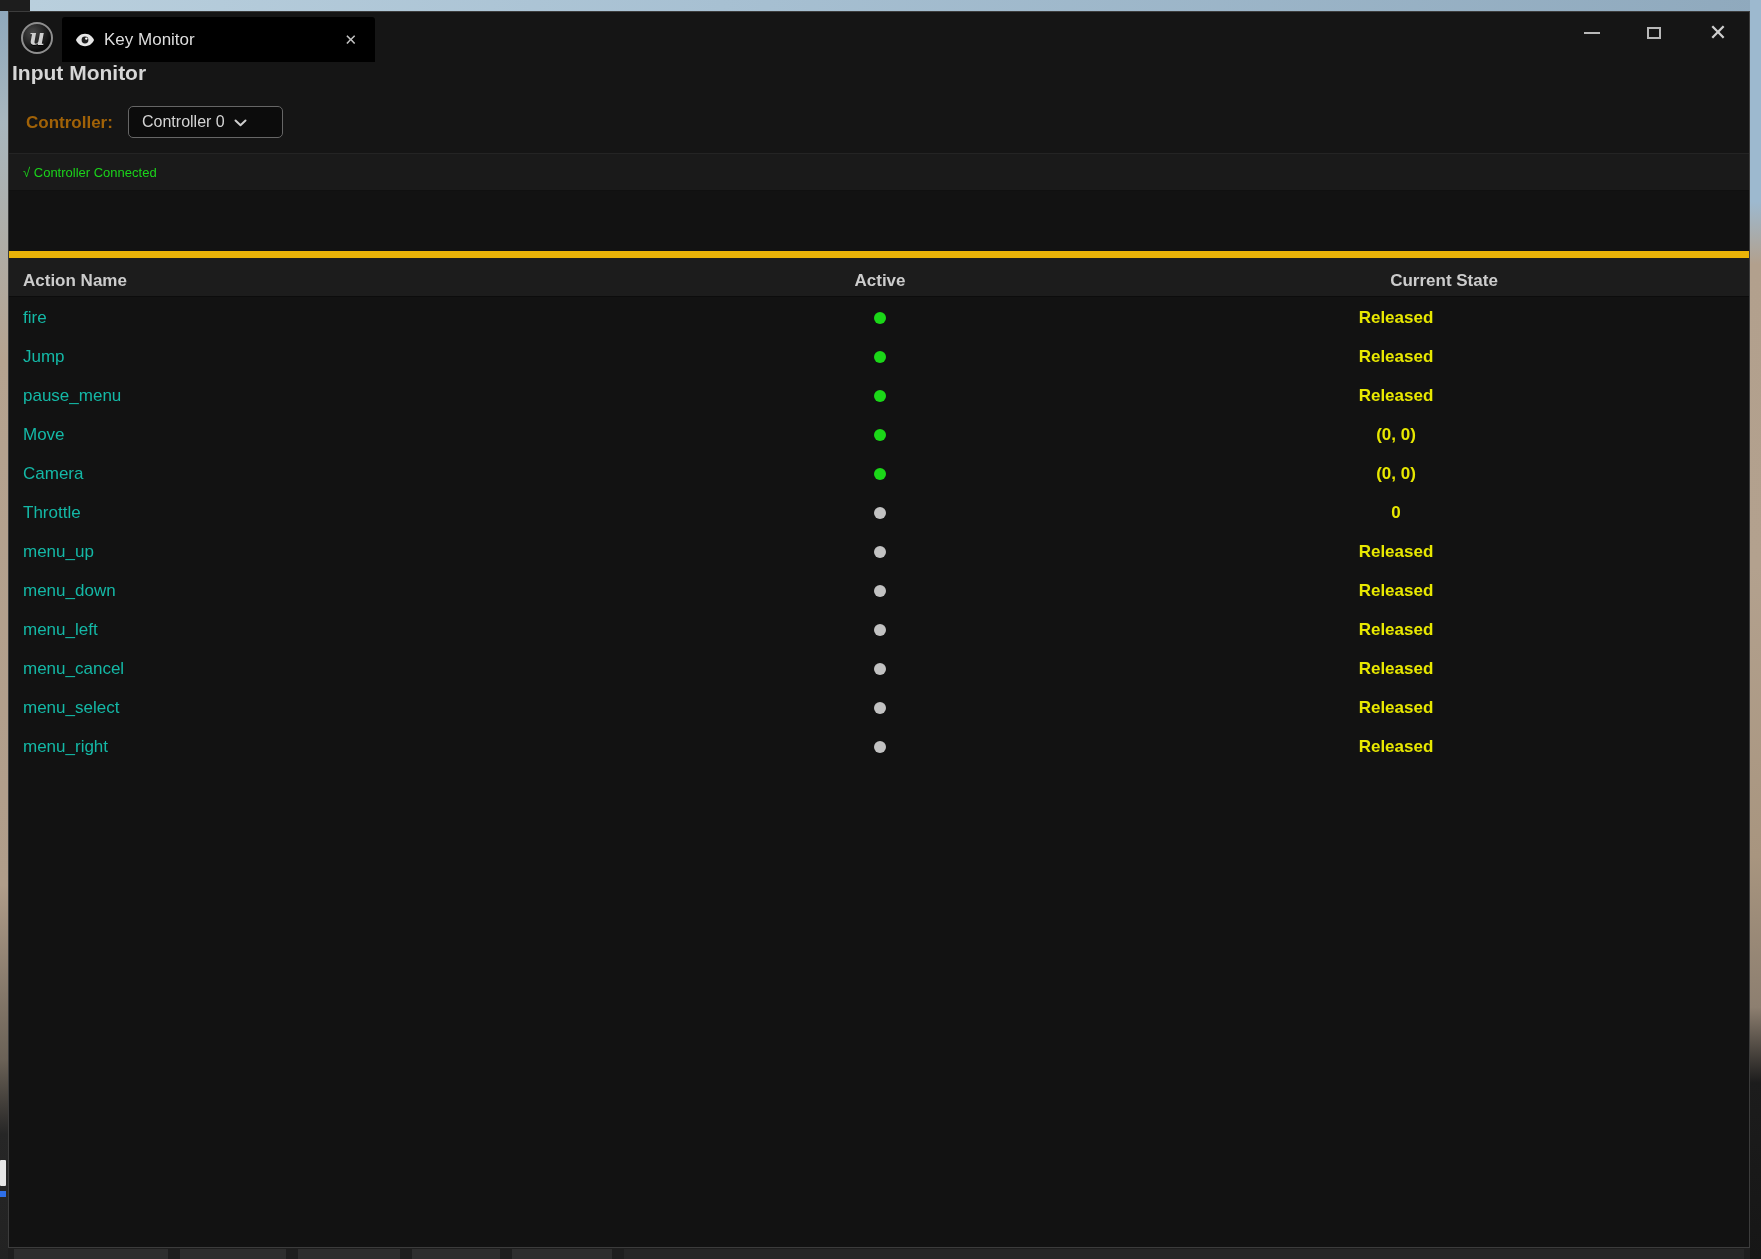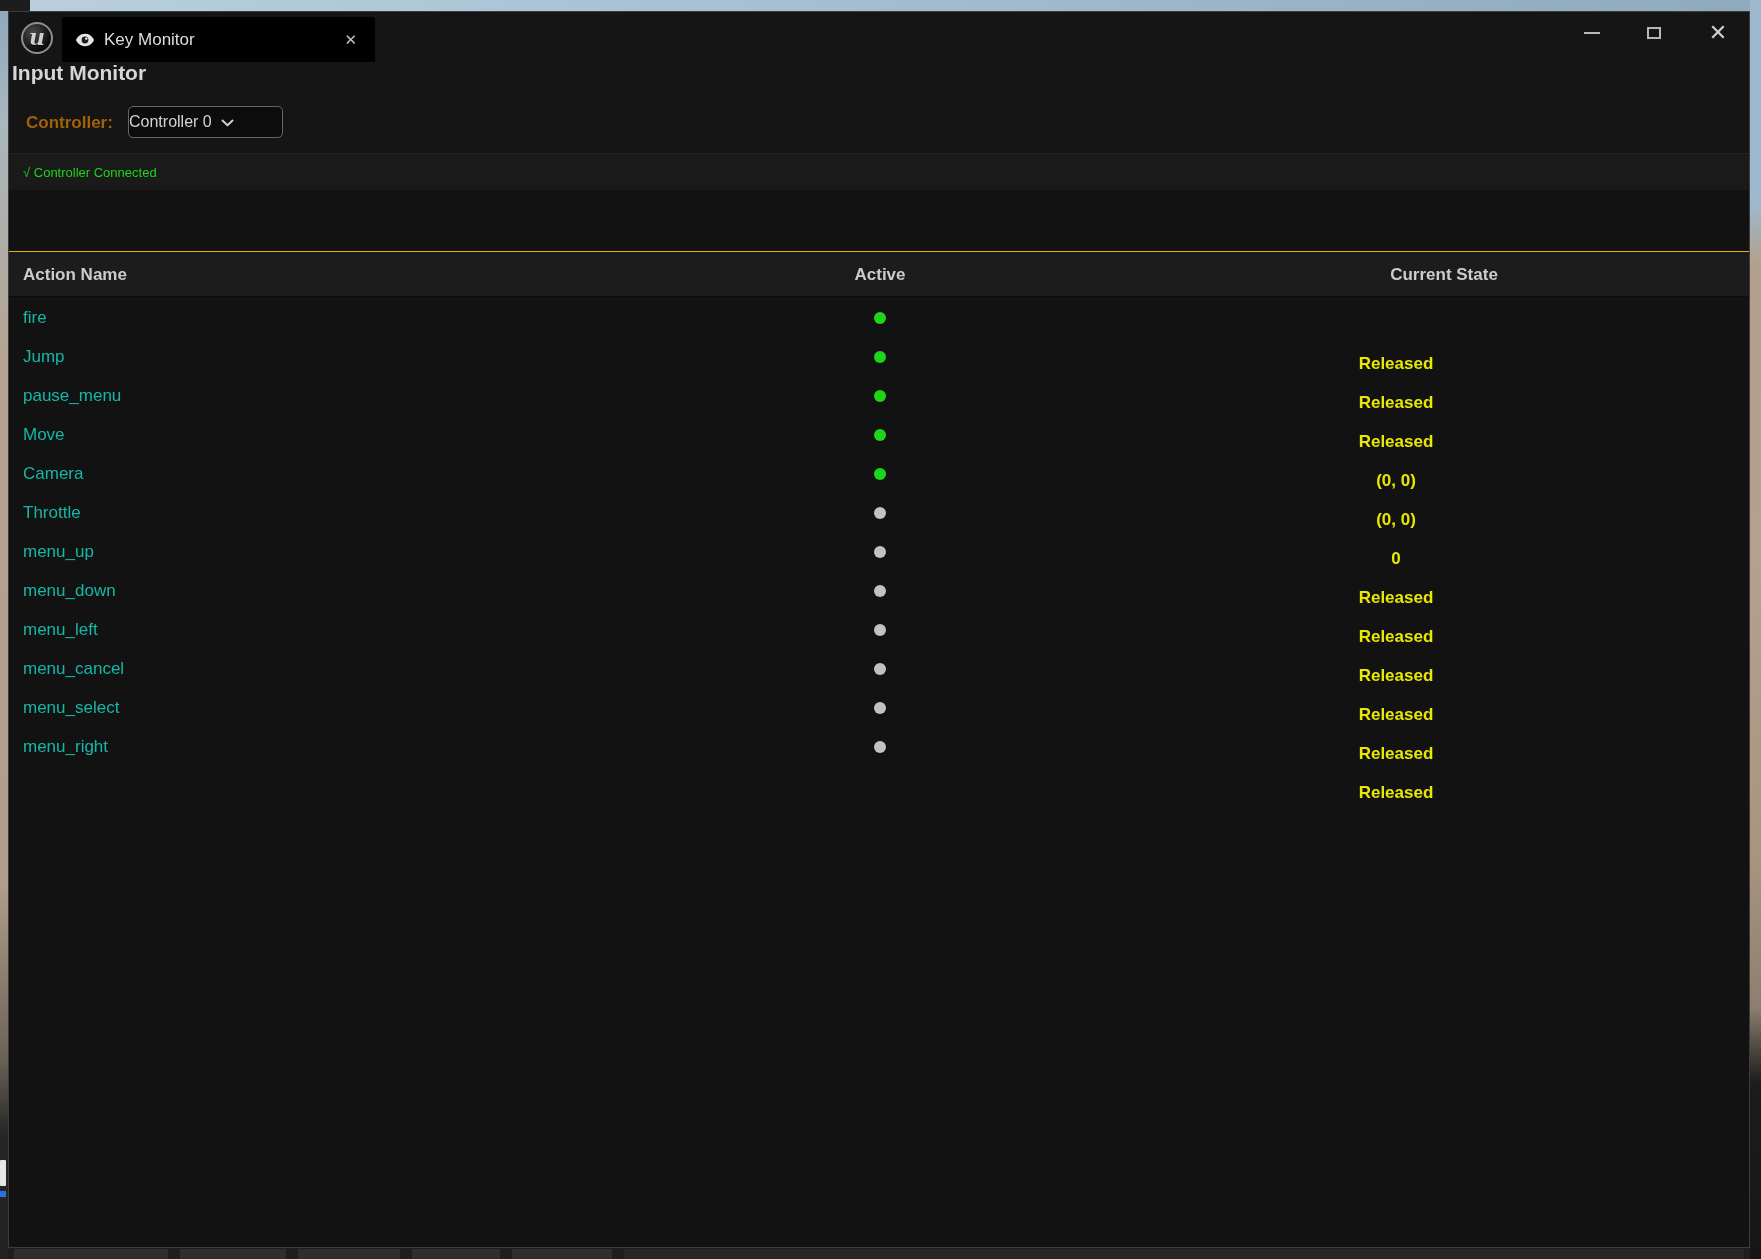--- a/index.html
+++ b/index.html
@@ -49,50 +49,50 @@
   .btn-close{left:1694px;width:30px;font-size:22px;font-weight:400;color:#cfcfcf;}
 
   .page-title{position:absolute;left:3px;top:49px;font-size:21px;font-weight:bold;color:#d6d6d6;}
 
   .field-label{font-size:17px;font-weight:bold;color:#a16207;}
 
   .controller-row{position:absolute;left:0;top:92px;width:100%;height:36px;}
   .controller-row .field-label{position:absolute;left:17px;top:9px;}
   .dropdown{position:absolute;background:#0c0c0c;border:1px solid #666;border-radius:5px;
     display:flex;align-items:center;color:#d4d4d4;font-size:16px;cursor:default;}
-  .dd-controller{left:119px;top:2px;width:155px;height:32px;}
+  .dd-controller{left:119px;top:2px;width:155px;height:32px;padding-left:13px;}
   .dd-controller .chev{margin-left:9px;}
   .dd-wide .chev{position:absolute;right:13px;top:50%;transform:translateY(-50%);}
 
   .status-band{position:absolute;left:0;top:141px;width:100%;height:38px;background:#1a1a1a;
     border-top:1px solid #242424;border-bottom:1px solid #101010;display:flex;align-items:center;}
   .status-text{margin-left:14px;font-size:13px;}
 
   .actionset-band{position:absolute;left:0;top:180px;width:100%;height:59px;background:#141414;}
   .actionset-band .label-as{position:absolute;left:14px;top:21px;}
   .dd-actionset{left:175px;top:14px;width:289px;height:31px;padding-left:14px;}
   .actionset-band .label-al{position:absolute;left:705px;top:21px;}
   .dd-layers{left:832px;top:14px;width:447px;height:31px;padding-left:14px;}
 
   .header-band{position:absolute;left:0;top:239px;width:100%;height:46px;background:#1c1c1c;
-    border-top:1px solid #eab308;border-bottom:1px solid #0c0c0c;}
+    border-top:7px solid #eab308;border-bottom:1px solid #0c0c0c;}
   .header-band .h-name{position:absolute;left:14px;top:13px;font-size:17px;font-weight:bold;color:#cccccc;}
   .header-band .h-active{position:absolute;left:871px;top:13px;transform:translateX(-50%);font-size:17px;font-weight:bold;color:#cccccc;}
   .header-band .h-state{position:absolute;left:1387px;top:13px;transform:translateX(-50%);font-size:17px;font-weight:bold;color:#cccccc;margin-left:48px;}
 
   .rows{position:absolute;left:0;top:286px;width:100%;}
   .action-row{position:relative;width:100%;height:39px;}
   .action-row .name{position:absolute;left:14px;top:50%;transform:translateY(-50%);
     font-size:17px;color:#14b8a6;}
   .action-row .dot{position:absolute;left:871px;top:50%;transform:translate(-50%,-50%);
     width:12px;height:12px;border-radius:50%;}
   .dot.on{background:var(--dot-on,#1bd718);}
   .dot.off{background:var(--dot-off,#c2c2c2);}
   .action-row .state{position:absolute;left:1387px;top:50%;transform:translate(-50%,-50%);
-    font-size:17px;font-weight:bold;color:var(--state-color,#e8e800);margin-top:46px;}
+    font-size:17px;font-weight:bold;color:var(--state-color,#e8e800);}
 </style>
 </head>
 <body>
 
 <div id="screen">
 
   <div class="sky-strip"></div>
   <div class="corner-dark"></div>
   <div class="right-sliver"></div>
   <div class="left-sliver"></div>

